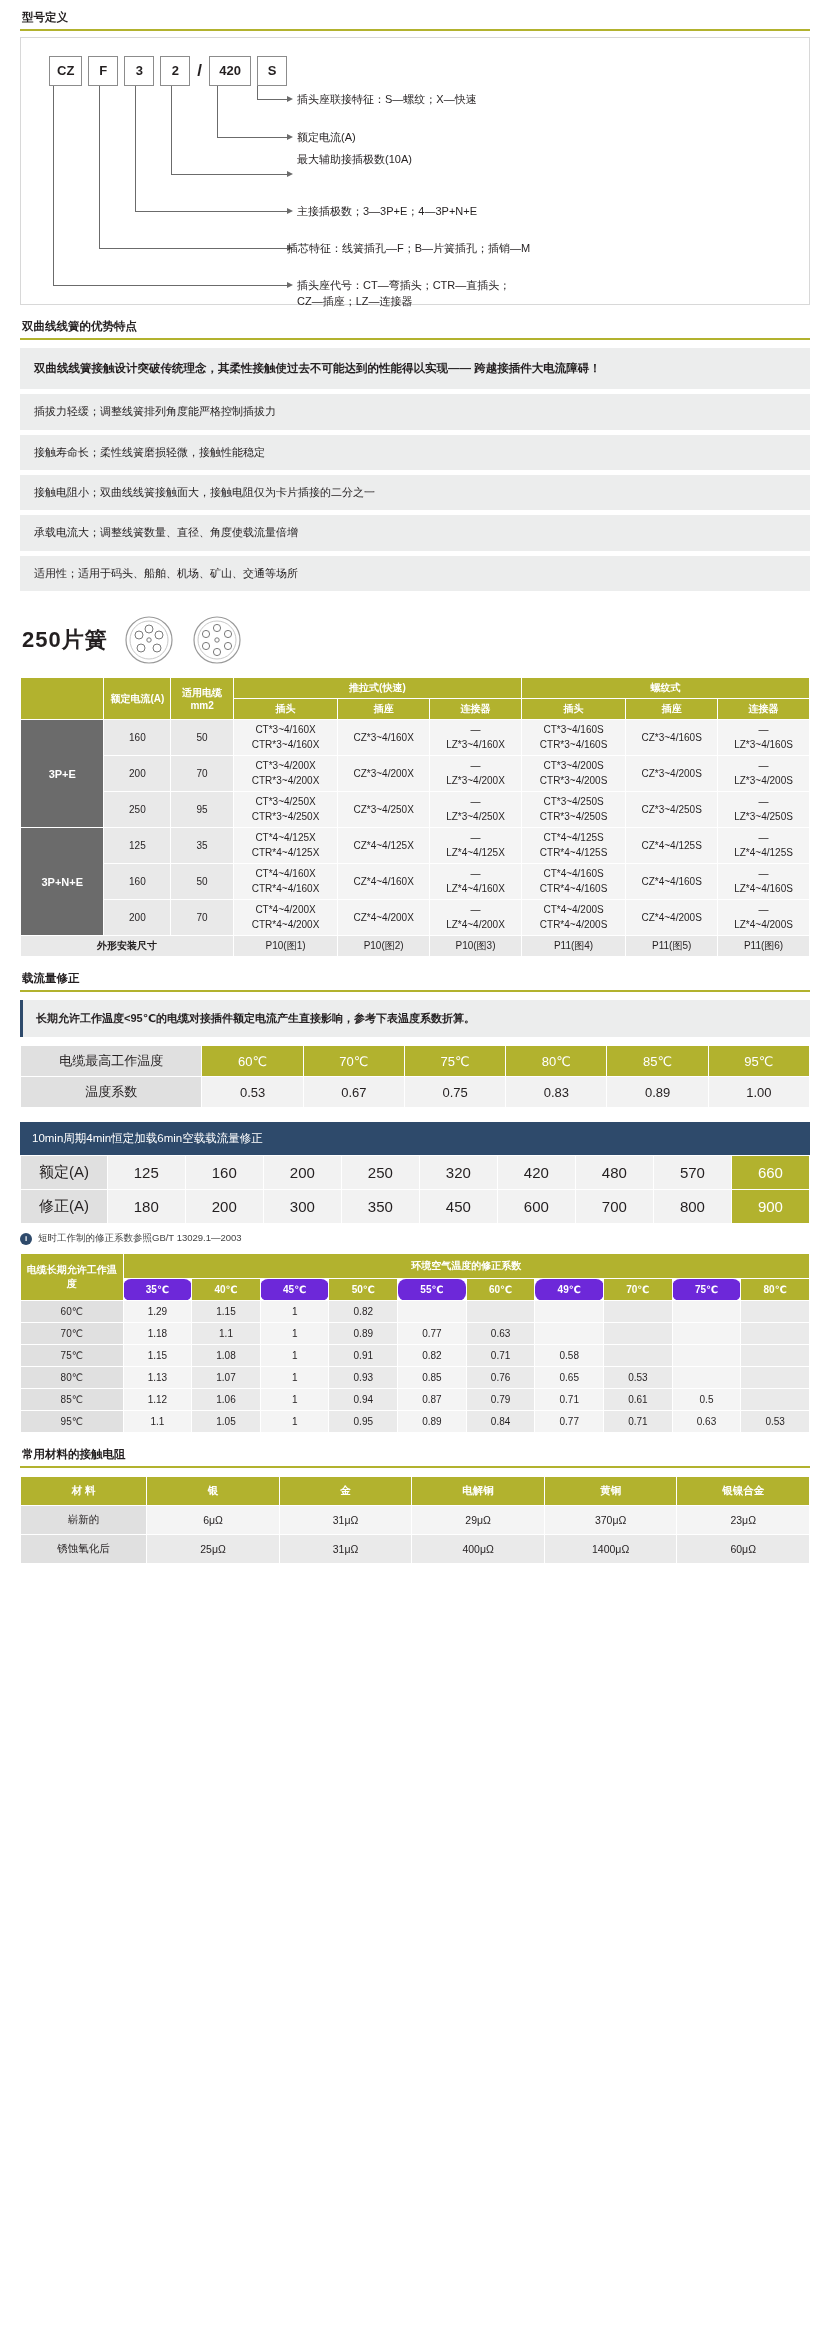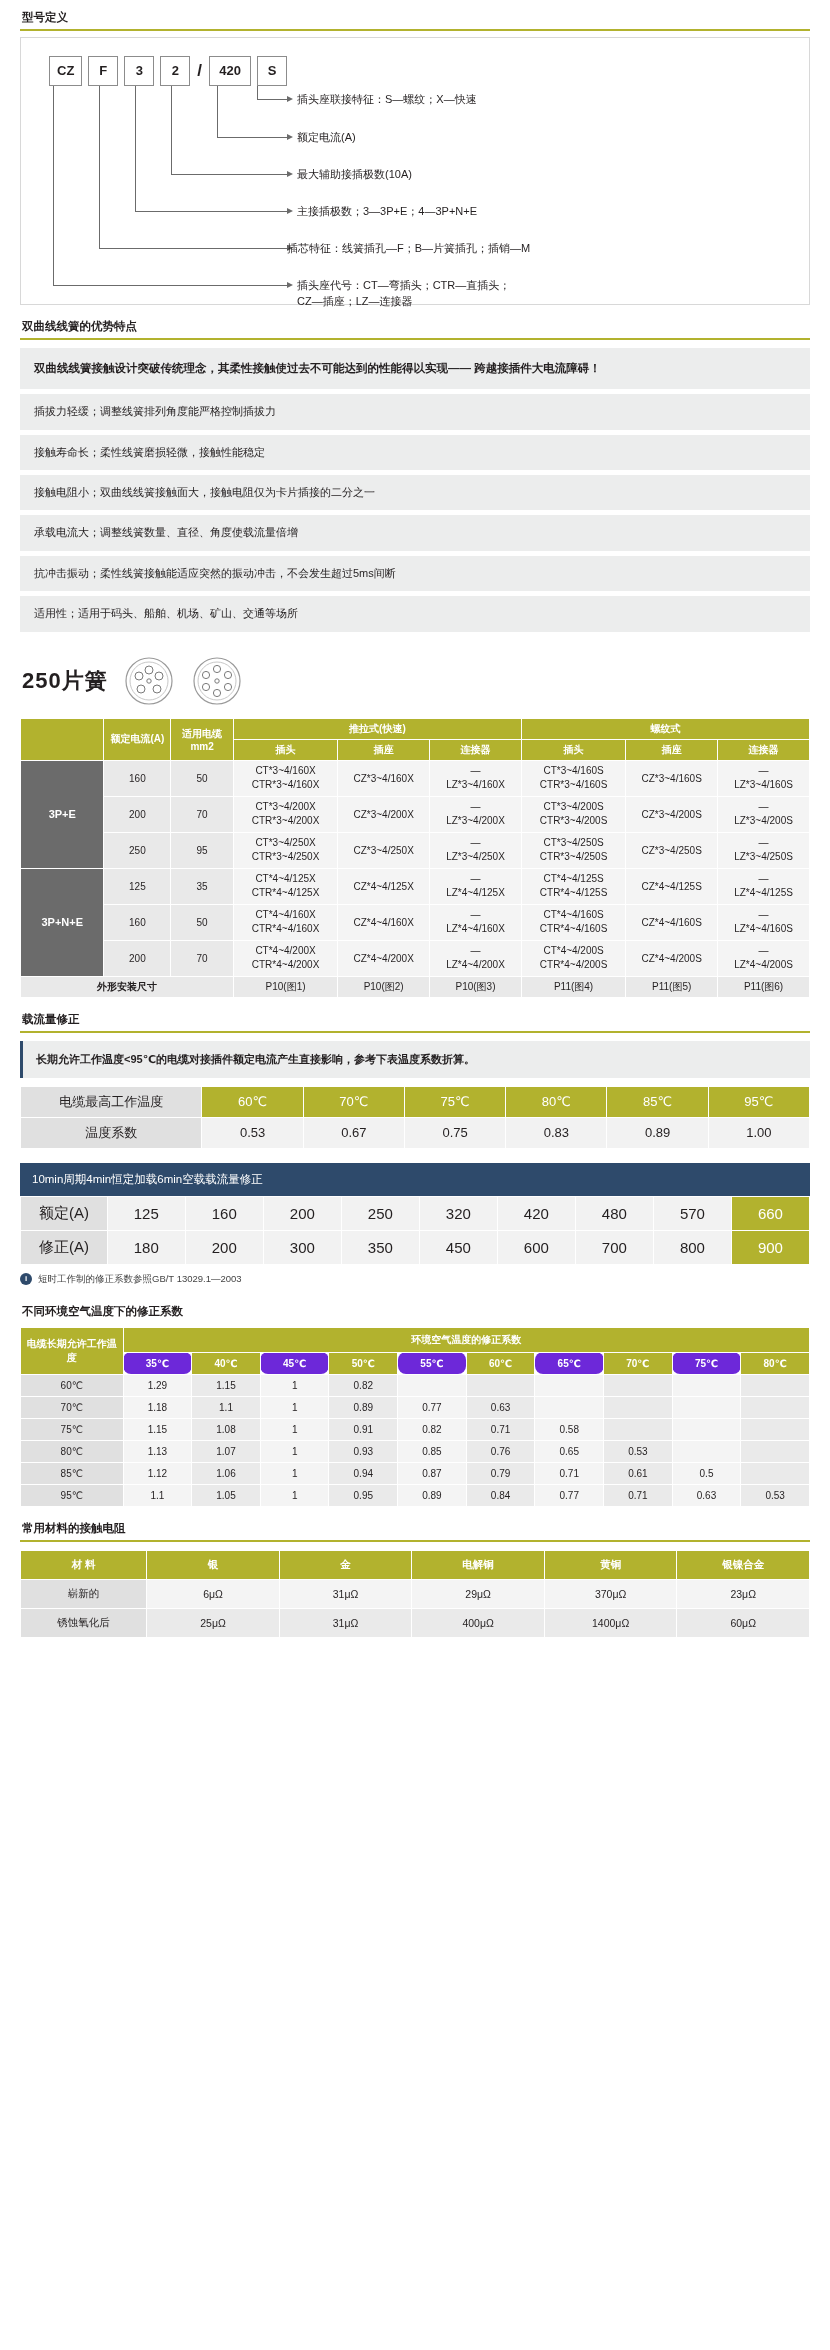--- a/index.html
+++ b/index.html
@@ -184,21 +184,21 @@
     <div class="legend" style="left:276px; top:54px;">插头座联接特征：S—螺纹；X—快速</div>
 
     <div class="lead" style="left:196px; top:48px; width:1px; height:52px;"></div>
     <div class="lead" style="left:196px; top:99px; width:70px; height:1px;"></div>
     <div class="arrow" style="left:266px; top:96px;"></div>
     <div class="legend" style="left:276px; top:92px;">额定电流(A)</div>
 
     <div class="lead" style="left:150px; top:48px; width:1px; height:89px;"></div>
     <div class="lead" style="left:150px; top:136px; width:116px; height:1px;"></div>
     <div class="arrow" style="left:266px; top:133px;"></div>
-    <div class="legend" style="left:276px; top:129px;">最大辅助接插极数(10A)</div>
+    <div class="legend" style="left:276px; top:114px;">最大辅助接插极数(10A)</div>
 
     <div class="lead" style="left:114px; top:48px; width:1px; height:126px;"></div>
     <div class="lead" style="left:114px; top:173px; width:152px; height:1px;"></div>
     <div class="arrow" style="left:266px; top:170px;"></div>
     <div class="legend" style="left:276px; top:166px;">主接插极数；3—3P+E；4—3P+N+E</div>
 
     <div class="lead" style="left:78px; top:48px; width:1px; height:163px;"></div>
     <div class="lead" style="left:78px; top:210px; width:188px; height:1px;"></div>
     <div class="arrow" style="left:266px; top:207px;"></div>
     <div class="legend" style="left:266px; top:203px;">插芯特征：线簧插孔—F；B—片簧插孔；插销—M</div>
@@ -211,21 +211,20 @@
   </div>
 
   <div class="sec-head-wrap">
     <div class="sec-head">双曲线线簧的优势特点</div>
   </div>
   <div class="adv-first">双曲线线簧接触设计突破传统理念，其柔性接触使过去不可能达到的性能得以实现—— 跨越接插件大电流障碍！</div>
   <div class="adv-row">插拔力轻缓；调整线簧排列角度能严格控制插拔力</div>
   <div class="adv-row">接触寿命长；柔性线簧磨损轻微，接触性能稳定</div>
   <div class="adv-row">接触电阻小；双曲线线簧接触面大，接触电阻仅为卡片插接的二分之一</div>
   <div class="adv-row">承载电流大；调整线簧数量、直径、角度使载流量倍增</div>
-  <div class="adv-row">抗冲击振动；柔性线簧接触能适应突然的振动冲击，不会发生超过5ms间断</div>
   <div class="adv-row">适用性；适用于码头、船舶、机场、矿山、交通等场所</div>
 
   <div class="big-title-wrap">
     <div class="big-title">250片簧</div>
     <svg class="conn-svg" width="54" height="54" viewBox="0 0 54 54">
       <circle cx="27" cy="27" r="23" fill="none" stroke="#9a9a9a" stroke-width="1.2"></circle>
       <circle cx="27" cy="27" r="19" fill="none" stroke="#c8c8c8" stroke-width="1"></circle>
       <circle cx="27" cy="16" r="4" fill="none" stroke="#7a7a7a" stroke-width="1"></circle>
       <circle cx="17" cy="22" r="4" fill="none" stroke="#7a7a7a" stroke-width="1"></circle>
       <circle cx="37" cy="22" r="4" fill="none" stroke="#7a7a7a" stroke-width="1"></circle>
@@ -480,21 +479,20 @@
       <td class="olive">900</td>
     </tr>
   </tbody>
     </table>
 
   <div class="footnote">
     <span class="fn-badge">i</span>
     <span>短时工作制的修正系数参照GB/T 13029.1—2003</span>
   </div>
 
-  <div class="sub-title">不同环境空气温度下的修正系数</div>
   <table class="tenv">
     <colgroup>
       <col style="width:13%">
         <col style="width:8.7%">
         <col style="width:8.7%">
         <col style="width:8.7%">
       <col style="width:8.7%">
         <col style="width:8.7%">
         <col style="width:8.7%">
         <col style="width:8.7%">
@@ -507,21 +505,21 @@
       <td class="hd" rowspan="2">电缆长期允许工作温度</td>
       <td class="hd" colspan="10">环境空气温度的修正系数</td>
     </tr>
     <tr>
       <td class="hd2">35℃</td>
       <td class="hd">40℃</td>
       <td class="hd2">45℃</td>
       <td class="hd">50℃</td>
       <td class="hd2">55℃</td>
       <td class="hd">60℃</td>
-      <td class="hd2">65℃</td>
+      <td class="hd2">49℃</td>
       <td class="hd">70℃</td>
       <td class="hd2">75℃</td>
       <td class="hd">80℃</td>
     </tr>
 
     <tr>
       <td class="lab">60℃</td>
       <td class="v">1.29</td>
       <td class="v2">1.15</td>
       <td class="v">1</td>

